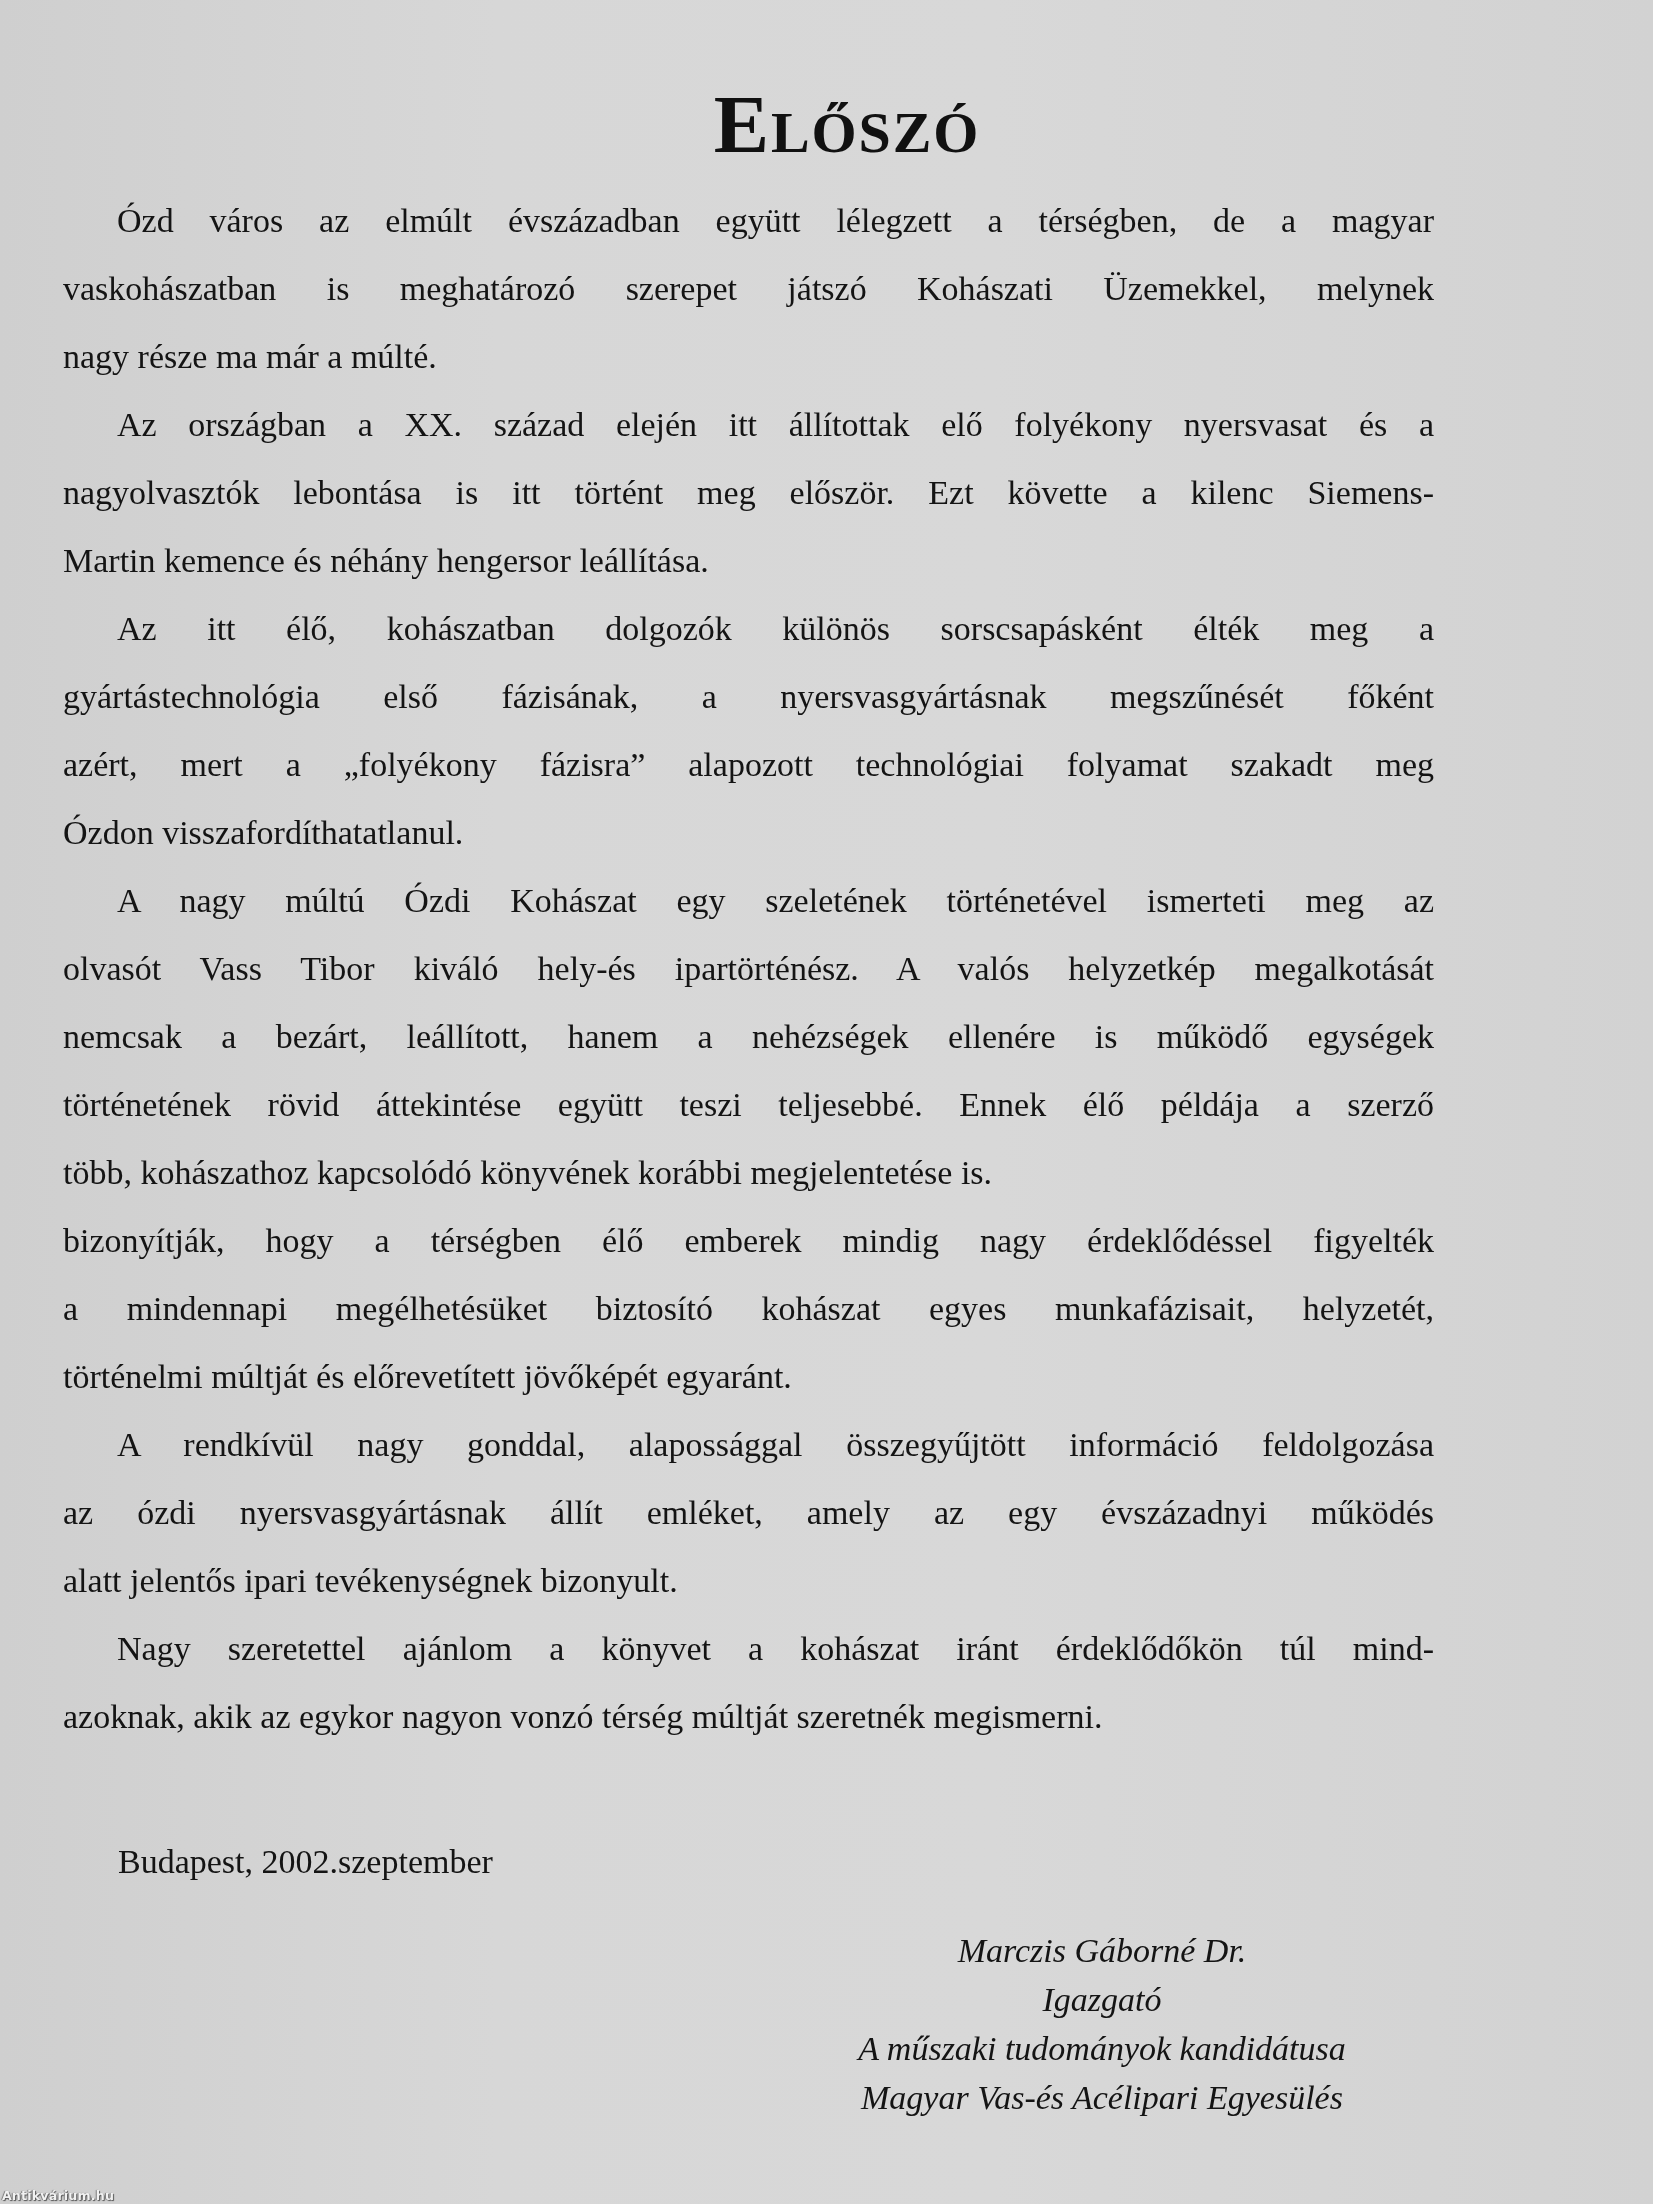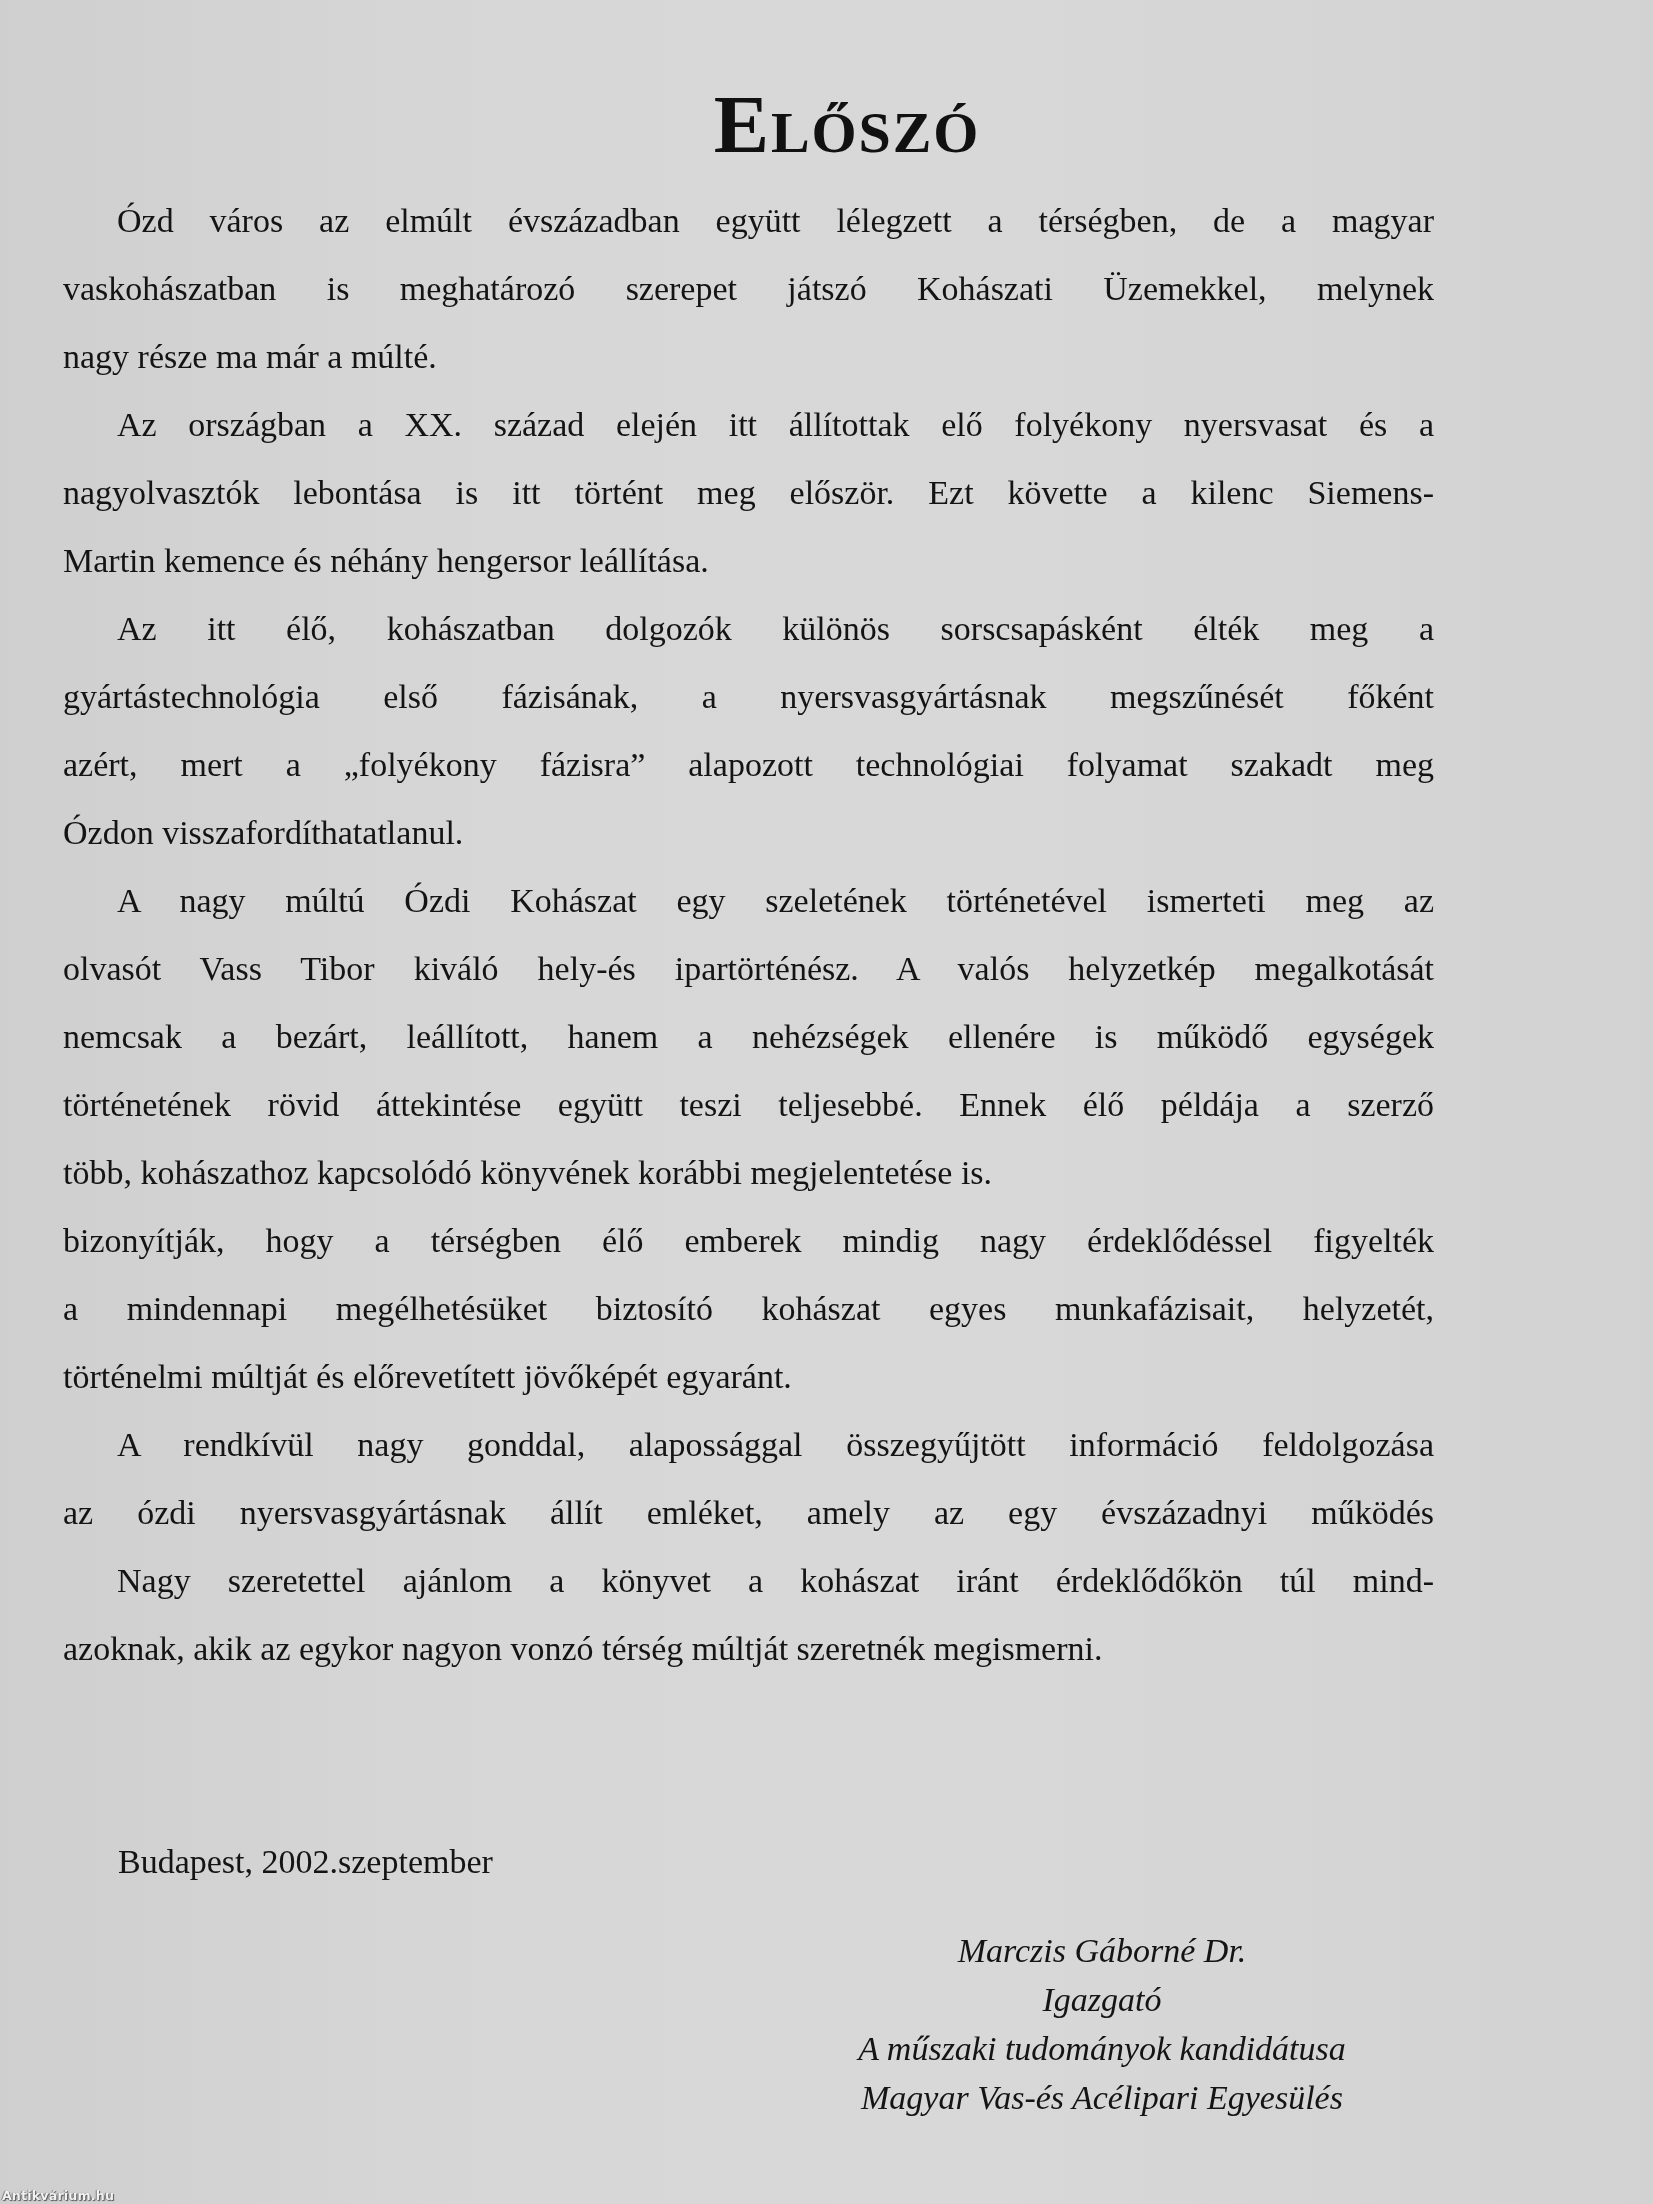--- a/index.html
+++ b/index.html
@@ -132,20 +132,21 @@
 
     <div class="para">
       <span class="line">bizonyítják, hogy a  térségben élő emberek mindig nagy érdeklődéssel figyelték</span>
       <span class="line">a mindennapi megélhetésüket biztosító kohászat egyes munkafázisait, helyzetét,</span>
       <span class="line last">történelmi múltját és előrevetített jövőképét egyaránt.</span>
     </div>
 
     <div class="para">
       <span class="line indent">A rendkívül nagy gonddal, alapossággal összegyűjtött információ feldolgozása</span>
       <span class="line">az ózdi nyersvasgyártásnak állít emléket, amely az egy évszázadnyi működés</span>
+      <span class="line last">alatt jelentős ipari tevékenységnek bizonyult.</span>
     </div>
 
     <div class="para">
       <span class="line indent">Nagy szeretettel ajánlom a könyvet a kohászat iránt érdeklődőkön túl mind-</span>
       <span class="line last">azoknak, akik az egykor nagyon vonzó térség múltját szeretnék megismerni.</span>
     </div>
 
   </div>
 
   <div class="date-line">Budapest, 2002.szeptember</div>

